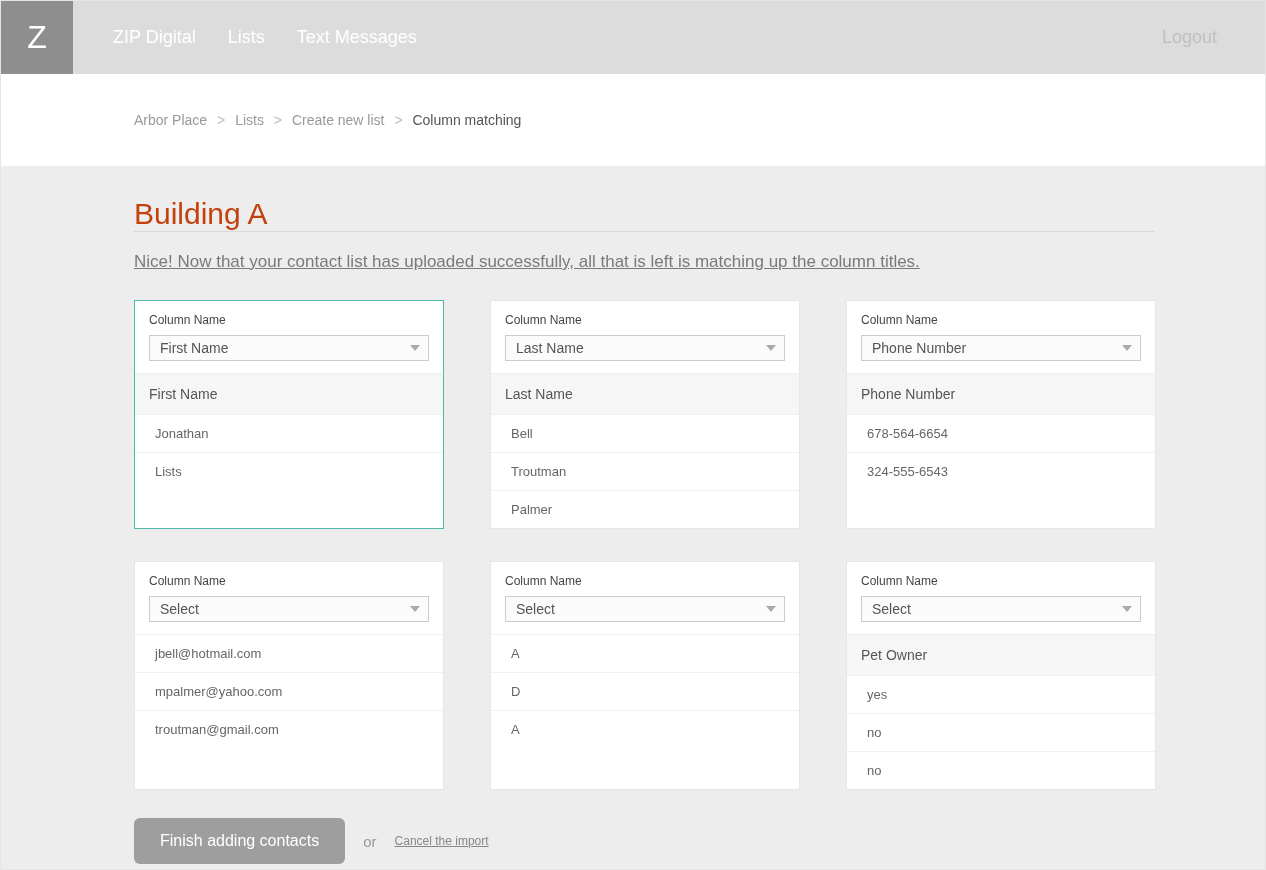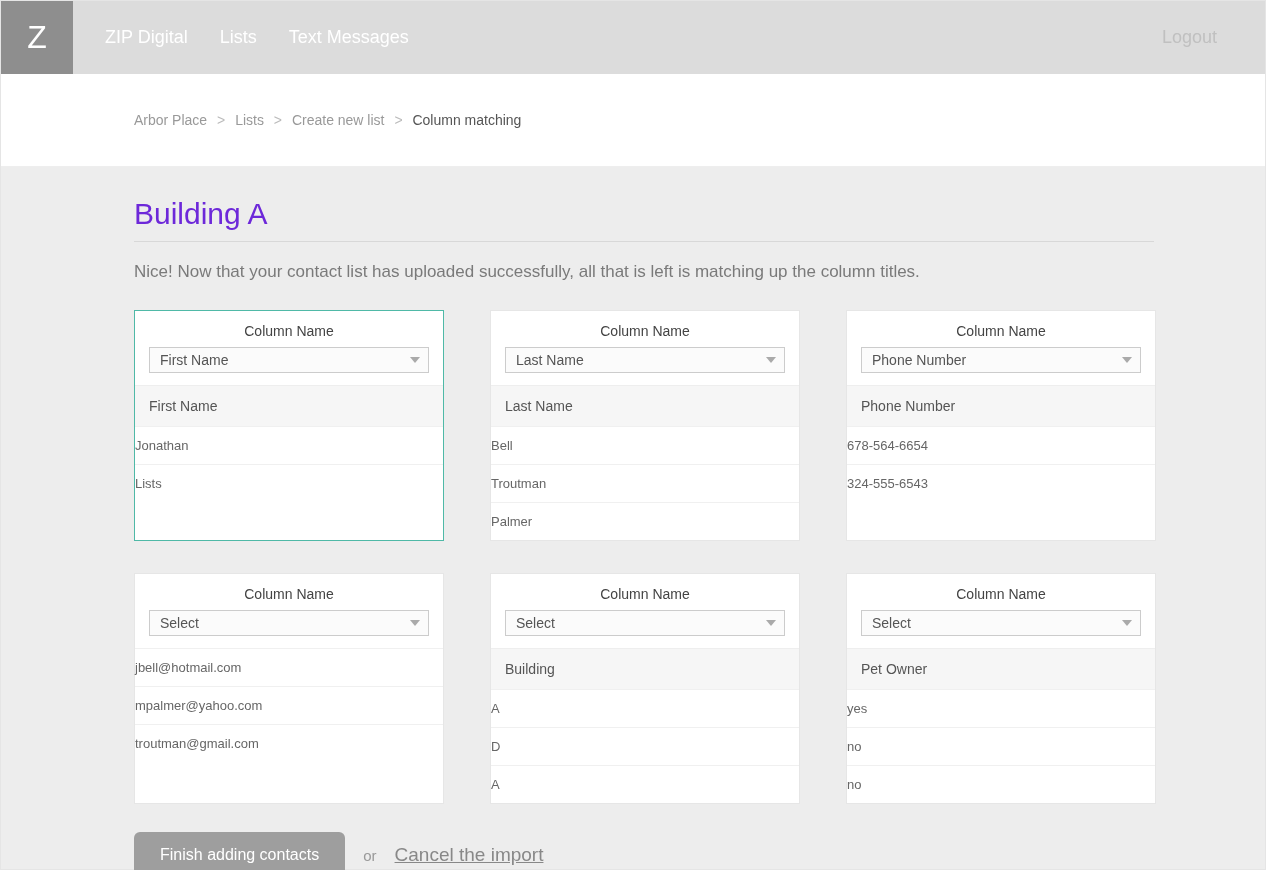--- a/index.html
+++ b/index.html
@@ -33,21 +33,21 @@
       align-items: center;
       justify-content: center;
       color: #fff;
       font-size: 32px;
       font-weight: 400;
     }
     .nav {
       display: flex;
       align-items: flex-end;
       gap: 32px;
-      margin-left: 32px;
+      margin-left: 40px;
     }
     .nav-item {
       color: #fff;
       font-size: 18px;
       font-weight: 400;
       cursor: pointer;
     }
     .logout {
       position: absolute;
       right: 48px;
@@ -71,54 +71,53 @@
     .breadcrumb .sep { margin: 0 6px; color:#bbb; }
     .breadcrumb .current { color: #555; }
     .breadcrumb-item { cursor: pointer; }
     
     .main {
       padding: 30px 113px 0 133px;
     }
     h1.page-title {
       font-size: 30px;
       font-weight: 400;
-      color: #6d28d9;
-      padding-bottom: 10px;
+      color: #c2410c;
       border-bottom: 1px solid #d8d8d8;
       width: 1020px;
     }
     .subtitle {
       margin-top: 20px;
       font-size: 17px;
       color: #7a7a7a;
       font-weight: 400;
+      text-decoration: underline;
     }
     .grid {
       display: grid;
       grid-template-columns: 310px 310px 310px;
       column-gap: 46px;
       row-gap: 32px;
       margin-top: 28px;
     }
     .card {
       background: #fff;
       border: 1px solid #e6e6e6;
     }
     .card.active {
       border: 1px solid #4fb9a7;
     }
     .card-top {
       padding: 12px 14px 12px;
     }
     .card-label {
-      font-size: 14px;
+      font-size: 12px;
       color: #444;
       margin-bottom: 8px;
       font-weight: 500;
-      text-align: center;
     }
     .select {
       position: relative;
       height: 26px;
       border: 1px solid #ccc;
       background: #fbfbfb;
       display: flex;
       align-items: center;
       padding: 0 10px;
       font-size: 14px;
@@ -136,21 +135,21 @@
       border-top: 6px solid #aaa;
     }
     .header-row {
       background: #f6f6f6;
       padding: 12px 14px;
       font-size: 14px;
       color: #555;
       border-top: 1px solid #eee;
     }
     .data-row {
-      padding: 11px 0;
+      padding: 11px 20px;
       font-size: 13px;
       color: #666;
       border-top: 1px solid #f0f0f0;
     }
     .actions {
       margin-top: 28px;
       display: flex;
       align-items: center;
       gap: 18px;
     }
@@ -162,21 +161,21 @@
       padding: 14px 26px;
       font-size: 16px;
       cursor: pointer;
     }
     .or-text {
       color: #999;
       font-size: 15px;
     }
     .cancel-link {
       color: #888;
-      font-size: 19px;
+      font-size: 12px;
       text-decoration: underline;
       cursor: pointer;
     }
   </style>
 </head>
 <body>
 
 <div class="outer">
 
   <div class="header">
@@ -263,21 +262,20 @@
       </div>
 
       <div class="card">
         <div class="card-top">
           <div class="card-label">Column Name</div>
           <div class="select">
             <span>Select</span>
             <span class="caret"></span>
           </div>
         </div>
-        <div class="header-row">Building</div>
         <div class="data-row">A</div>
         <div class="data-row">D</div>
         <div class="data-row">A</div>
       </div>
 
       <div class="card">
         <div class="card-top">
           <div class="card-label">Column Name</div>
           <div class="select">
             <span>Select</span>

